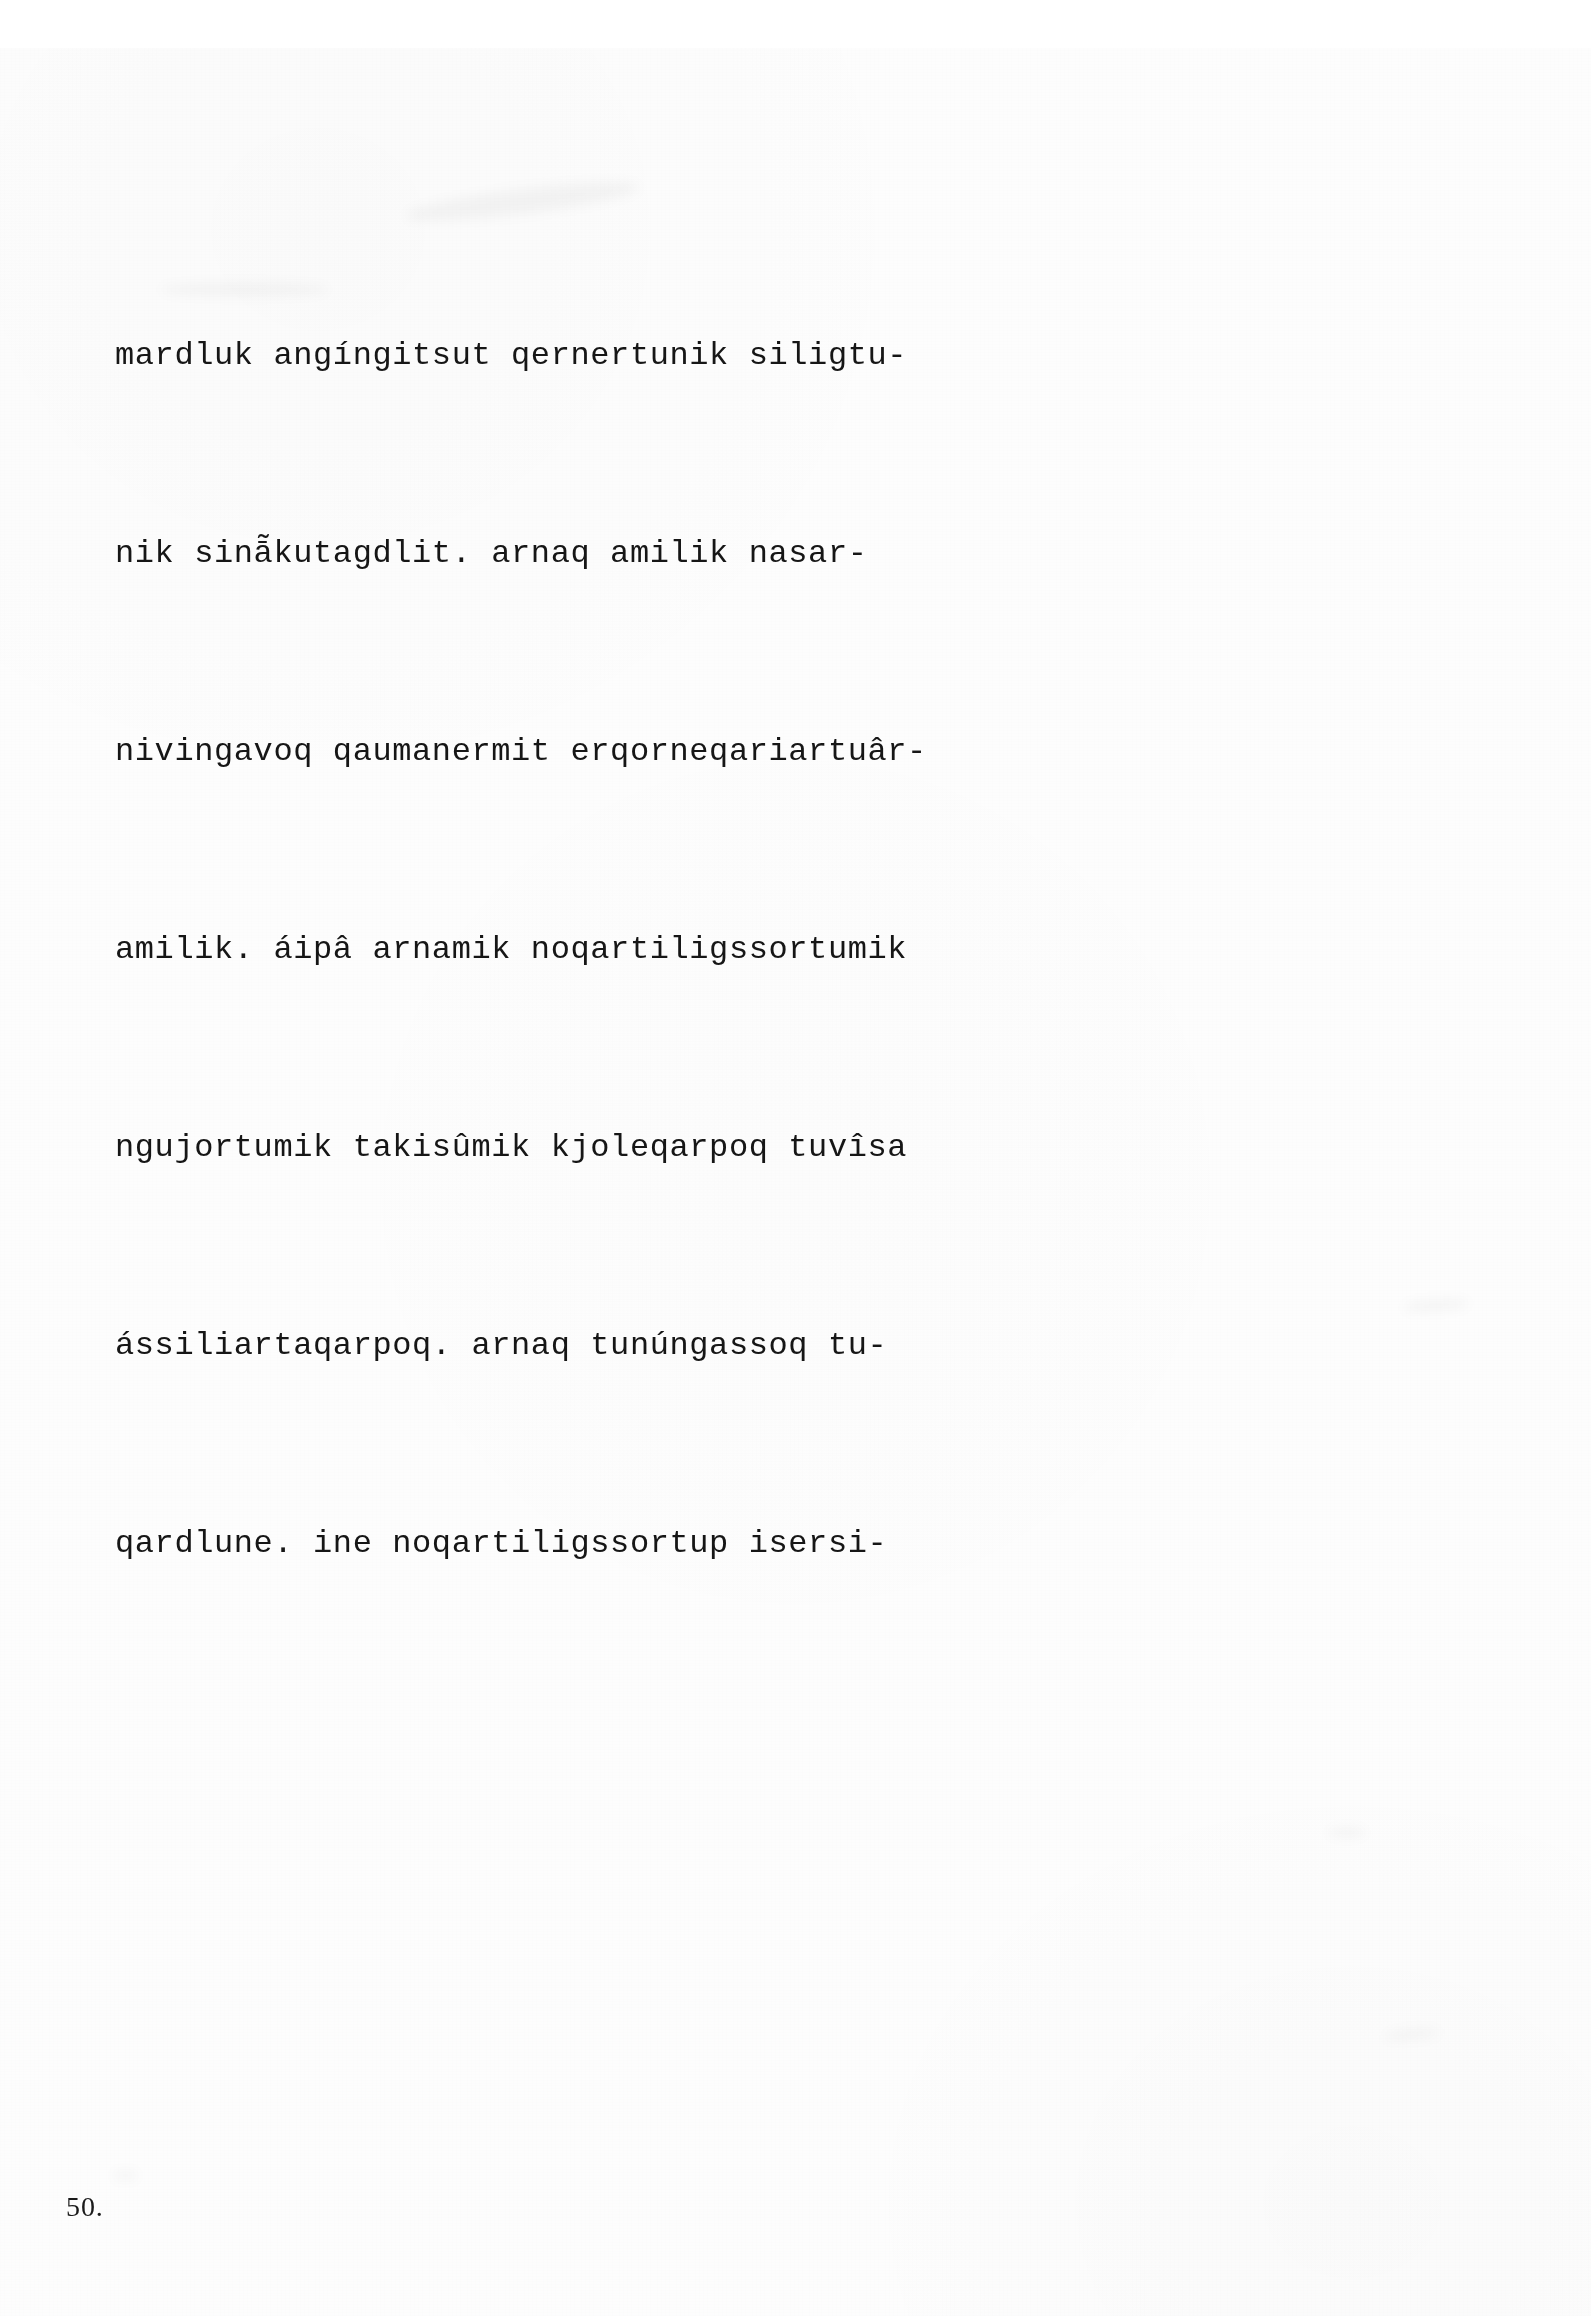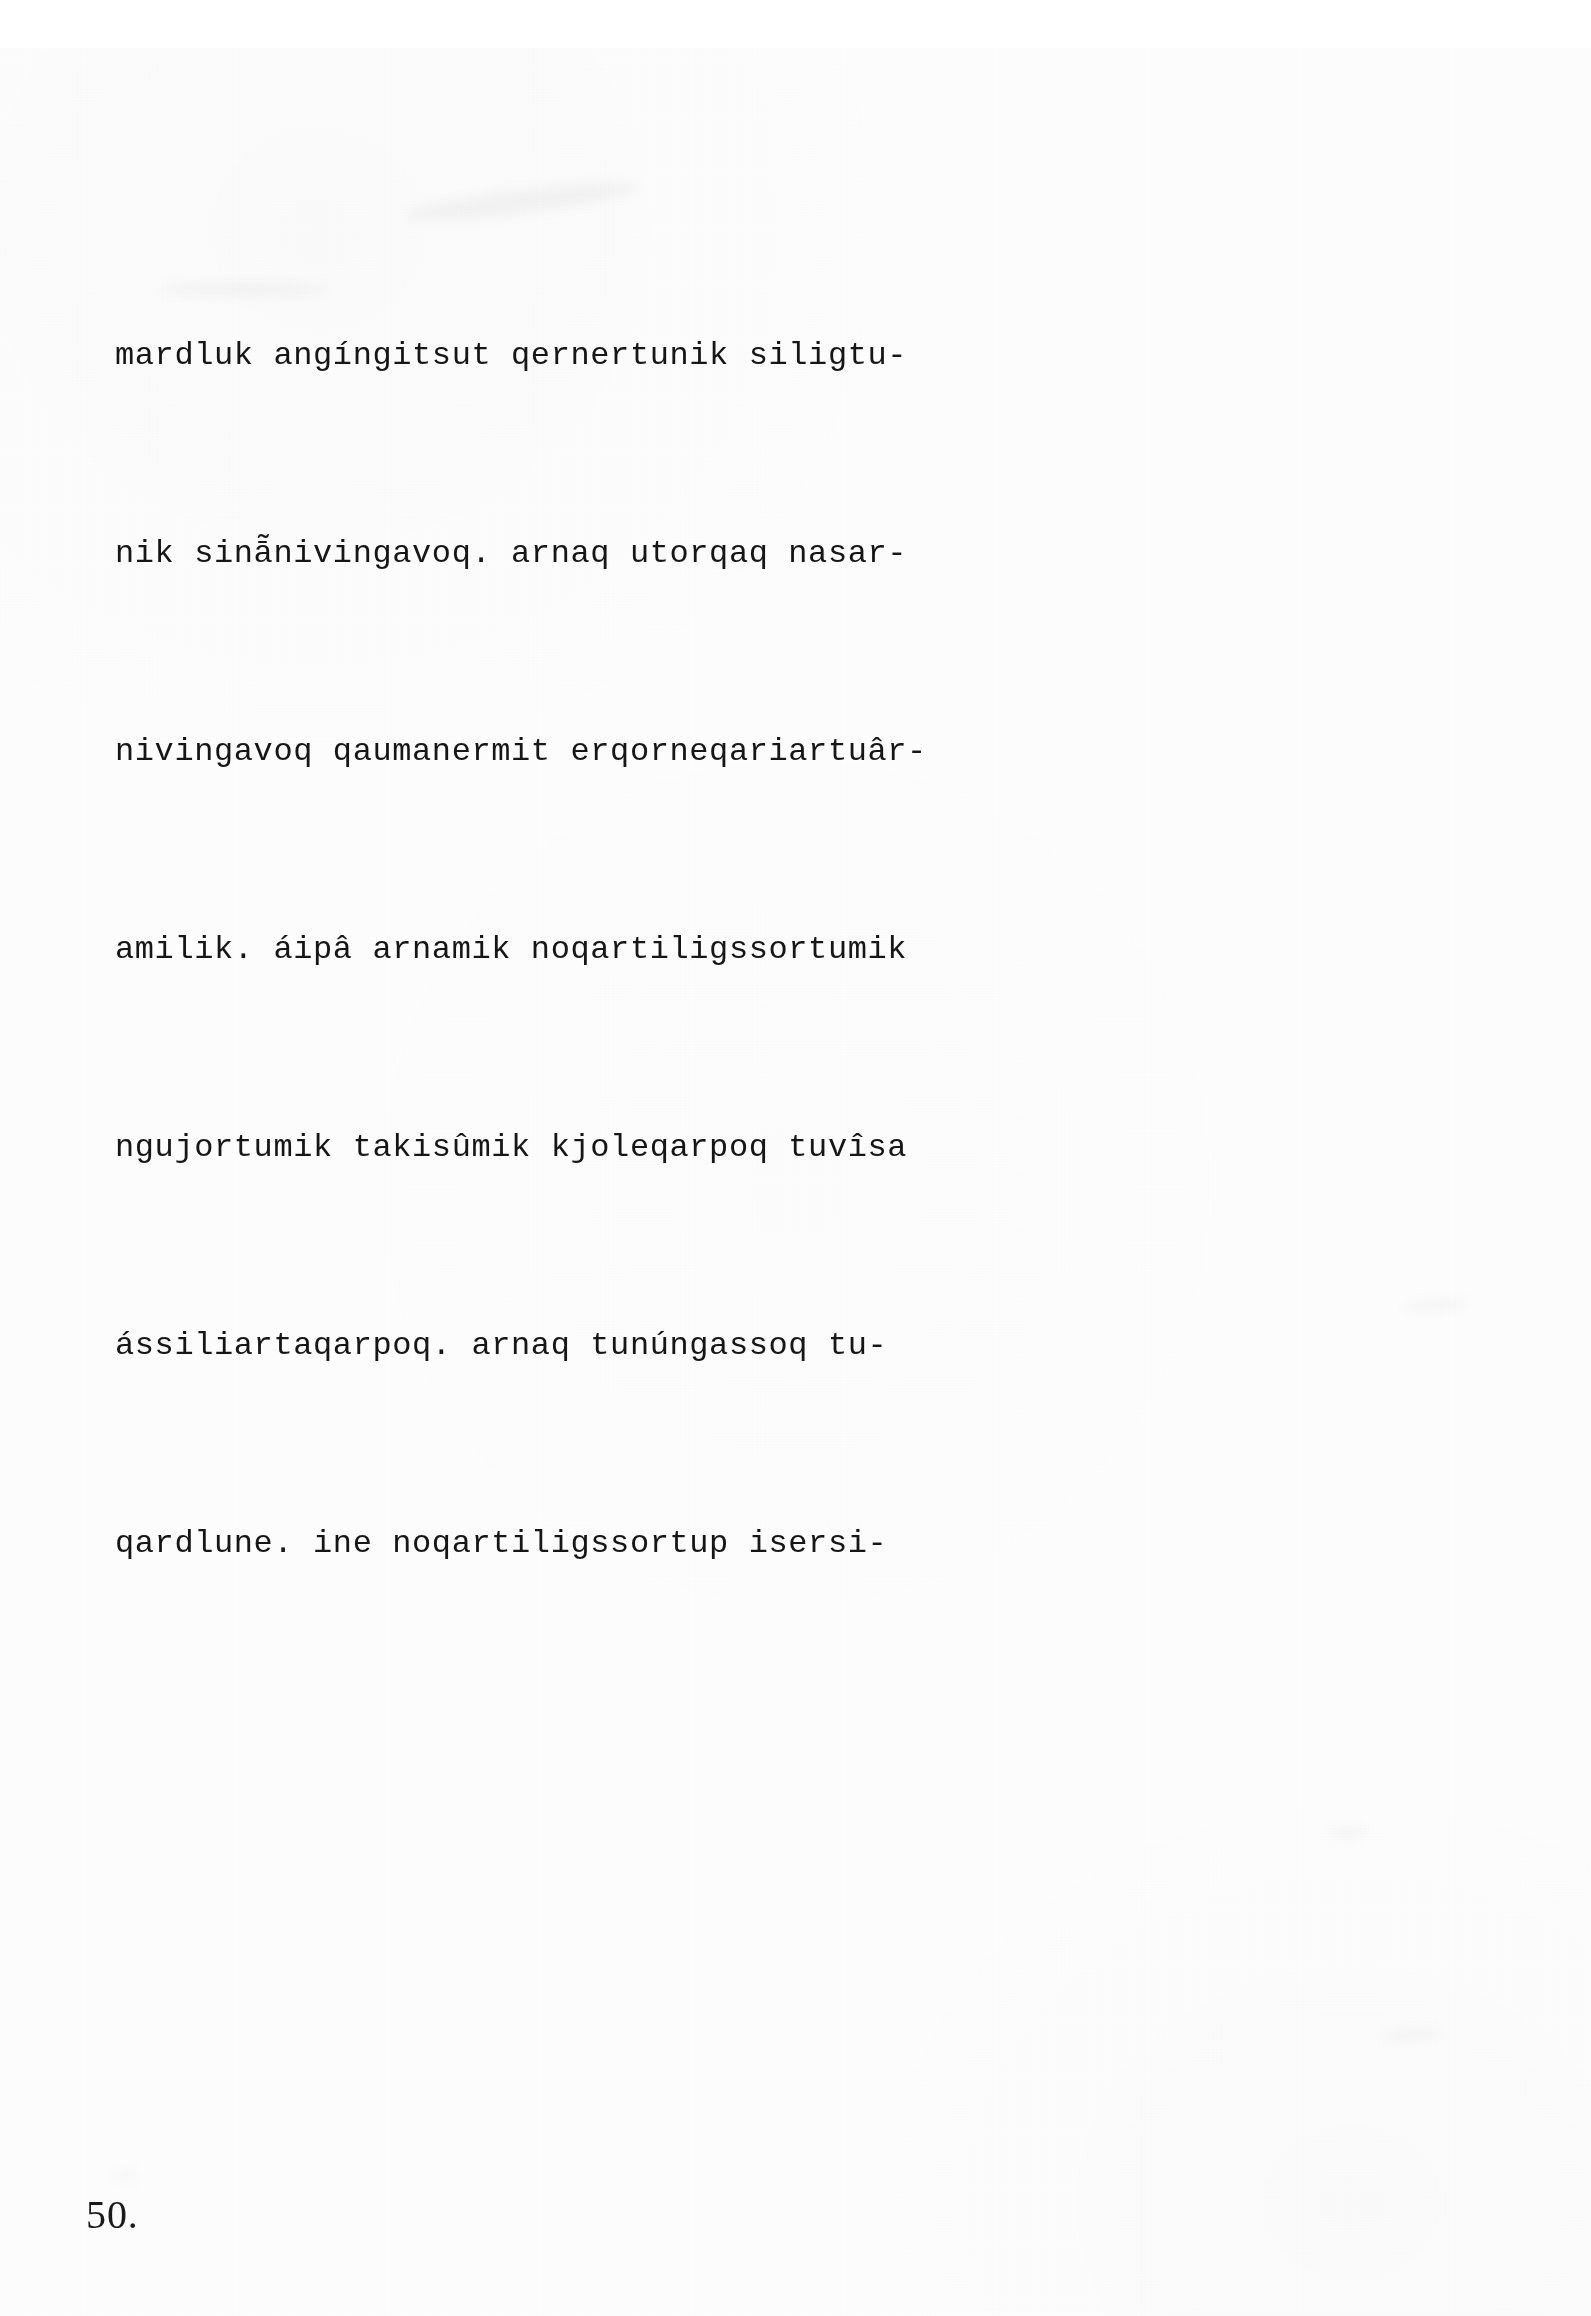--- a/index.html
+++ b/index.html
@@ -67,43 +67,43 @@
   }
 
   .line {
     display: block;
     white-space: pre;
     text-rendering: optimizeLegibility;
   }
 
   .page-number {
     position: absolute;
-    left: 86px;
+    left: 66px;
     top: 2143px;
     font-family: "Liberation Serif", "DejaVu Serif", serif;
-    font-size: 40px;
+    font-size: 28px;
     color: #1a1a1a;
     letter-spacing: 0.9px;
   }
 </style>
 </head>
 <body>
 
 <div class="page">
   <div class="grain"></div>
   <div class="smudge s1"></div>
   <div class="smudge s2"></div>
   <div class="smudge s3"></div>
   <div class="smudge s4"></div>
   <div class="smudge s5"></div>
   <div class="smudge s6"></div>
 
   <div class="body-text">
     <span class="line">mardluk angíngitsut qernertunik siligtu-</span>
-    <span class="line">nik sinā̃nivingavoq. arnaq utorqaq nasar-</span>
+    <span class="line">nik sinā̃kutagdlit. arnaq amilik nasar-</span>
     <span class="line">nivingavoq qaumanermit erqorneqariartuâr-</span>
     <span class="line">amilik. áipâ arnamik noqartiligssortumik</span>
     <span class="line">ngujortumik takisûmik kjoleqarpoq tuvîsa</span>
     <span class="line">ássiliartaqarpoq. arnaq tunúngassoq tu-</span>
     <span class="line">qardlune. ine noqartiligssortup isersi-</span>
     
     
     
     
     

